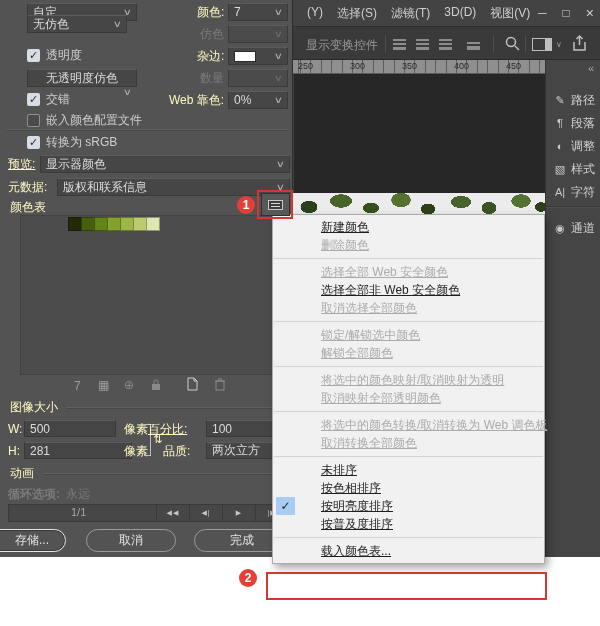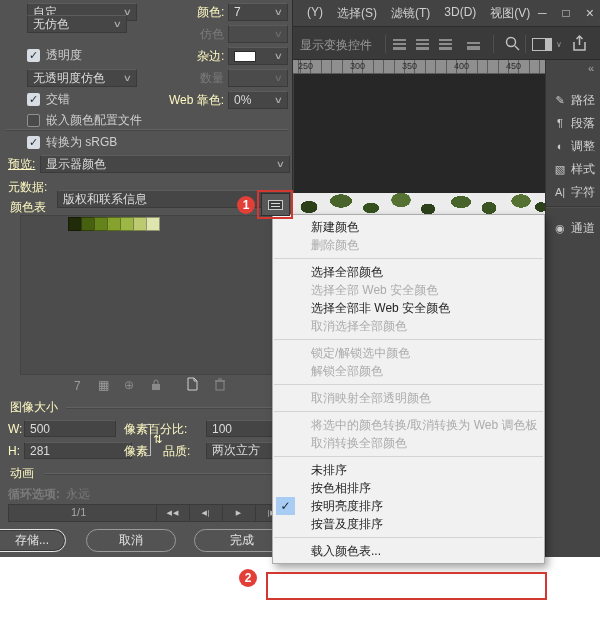--- a/index.html
+++ b/index.html
@@ -68,21 +68,21 @@
   .dock { left:545px; top:60px; width:55px; height:497px; background:#454545; border-left:1px solid #333; }
   .dock .collapse { position:absolute; right:6px; top:2px; color:#a8a8a8; font-size:11px; }
   .dock-tab { position:absolute; left:0; width:55px; height:20px; display:flex; align-items:center; }
   .dock-tab .ic { width:16px; margin-left:6px; color:#c9c9c9; font-size:11px; text-align:center; }
   .dock-tab .tl { margin-left:3px; color:#d0d0d0; font-size:12px; white-space:nowrap; }
   .dock-sep { position:absolute; left:0; width:55px; height:1px; background:#383838; box-shadow:0 1px 0 #505050; }
 
   
   .cmenu { position:absolute; left:272px; top:214px; width:273px; background:#f1f1f1; border:1px solid #ababab;
            box-shadow:3px 4px 8px rgba(0,0,0,.35); padding:3px 0; z-index:30; }
-  .menu-item { height:18px; line-height:18px; font-size:12px; color:#1f1f1f; padding-left:38px; position:relative; white-space:nowrap; }
+  .menu-item { height:18px; line-height:18px; font-size:12px; color:#1f1f1f; padding-left:48px; position:relative; white-space:nowrap;text-decoration:underline; }
   .menu-item.disabled { color:#ababab; }
   .menu-item.highlighted { background:#57a5ea; }
   .menu-sep { height:1px; background:#d4d4d4; margin:4px 1px; }
   .mcheck { position:absolute; left:3px; top:0; width:19px; height:18px; background:#a9cdf2; color:#17202b;
             text-align:center; line-height:18px; font-size:12px; }
 
   
   .badge { position:absolute; width:18px; height:18px; border-radius:50%; background:#e23f38; color:#fff;
            font-size:12px; font-weight:bold; display:flex; align-items:center; justify-content:center; z-index:50; }
   .ann-rect { position:absolute; border:2px solid #d2382f; z-index:45; }
@@ -122,21 +122,21 @@
     <div class="chkrow" style="left:27px;top:47px;">
       <span class="chk">✓</span>
       <span class="t">透明度</span>
     </div>
     <span class="lbl" style="left:197px;top:49px;">杂边:</span>
     <div class="dd" style="left:228px;top:47px;width:60px;">
       <span class="swatch-mini"></span>
         <span class="chev">∨</span>
     </div>
 
-    <div class="dd" style="left:27px;top:69px;width:110px;">
+    <div class="dd" style="left:27px;top:69px;width:110px;flex-direction:column;">
       <span>无透明度仿色</span>
         <span class="chev">∨</span>
     </div>
     <span class="lbl dis" style="left:200px;top:71px;">数量</span>
     <div class="dd dis" style="left:228px;top:69px;width:60px;">
       <span class="chev">∨</span>
     </div>
 
     <div class="chkrow" style="left:27px;top:91px;">
       <span class="chk">✓</span>
@@ -159,21 +159,21 @@
       <span class="chk">✓</span>
       <span class="t">转换为 sRGB</span>
     </div>
 
     <span class="lbl" style="left:8px;top:157px;text-decoration:underline;">预览:</span>
     <div class="dd" style="left:40px;top:155px;width:250px;">
       <span>显示器颜色</span>
         <span class="chev">∨</span>
     </div>
     <span class="lbl" style="left:8px;top:180px;">元数据:</span>
-    <div class="dd" style="left:57px;top:178px;width:233px;margin-top:12px;">
+    <div class="dd" style="left:57px;top:178px;width:233px;">
       <span>版权和联系信息</span>
         <span class="chev">∨</span>
     </div>
 
     <span class="lbl" style="left:10px;top:200px;">颜色表</span>
 
     <div class="ct-box">
       <div class="swatches">
           <div style="background: rgb(34, 43, 9);"></div>
           <div style="background: rgb(70, 96, 15);"></div>
@@ -211,21 +211,21 @@
         <span>500</span>
       </div>
     <span class="lbl" style="left:124px;top:422px;">像素</span>
     <span class="lbl" style="left:8px;top:444px;">H:</span>
     <div class="input" style="left:24px;top:442px;width:108px;">
         <span>281</span>
       </div>
     <span class="lbl" style="left:124px;top:444px;">像素</span>
     <div class="bracket" style="left:144px;top:424px;"></div>
     <span class="lbl" style="left:153px;top:432px;font-size:11px;">⇅</span>
-    <span class="lbl" style="left:148px;top:422px;">百分比:</span>
+    <span class="lbl" style="left:148px;top:422px;text-decoration:underline;">百分比:</span>
     <div class="input" style="left:206px;top:420px;width:84px;">
         <span>100</span>
       </div>
     <span class="lbl" style="left:163px;top:444px;">品质:</span>
     <div class="dd" style="left:206px;top:442px;width:84px;height:17px;">
       <span>两次立方</span>
     </div>
 
     <span class="lbl" style="left:10px;top:466px;">动画</span>
     <div class="hline" style="left:44px;top:473px;width:246px;"></div>
@@ -261,21 +261,21 @@
         <span class="mi">视图(V)</span>
       </div>
     <div class="winctl">
       <span>─</span>
       <span>□</span>
       <span style="font-size:14px;">×</span>
     </div>
   </div>
 
   <div class="abs optionsbar">
-    <span class="abs" style="left:7px;top:10px;color:#989898;font-size:12px;">显示变换控件</span>
+    <span class="abs" style="left:13px;top:10px;color:#989898;font-size:12px;">显示变换控件</span>
     <div class="vsep" style="left:92px;"></div>
     <span class="align-ic" style="left:100px;"></span>
     <span class="align-ic" style="left:123px;"></span>
     <span class="align-ic" style="left:146px;"></span>
     <span class="align-ic" style="left:174px;background:linear-gradient(180deg,transparent 0 3px,#8c8c8c 3px 5px,transparent 5px 7px,#8c8c8c 7px 9px);"></span>
     <div class="vsep" style="left:200px;"></div>
     <svg class="abs icon-svg" style="left:212px;top:9px;" width="15" height="15">
       <circle cx="6" cy="6" r="4.5" fill="none" stroke="#c0c0c0" stroke-width="1.5"></circle>
         <line x1="10" y1="10" x2="14" y2="14" stroke="#c0c0c0" stroke-width="1.5"></line>
     </svg>
@@ -327,28 +327,28 @@
       <div class="dock-tab" style="top: 158px;">
         <span class="ic">◉</span>
         <span class="tl">通道</span>
       </div>
     </div>
 
   <div class="cmenu">
       <div class="menu-item"><span>新建颜色</span></div>
       <div class="menu-item disabled"><span>删除颜色</span></div>
       <div class="menu-sep"></div>
-      <div class="menu-item"><span>选择全部颜色</span></div>
       <div class="menu-item disabled"><span>选择全部 Web 安全颜色</span></div>
       <div class="menu-item"><span>选择全部非 Web 安全颜色</span></div>
       <div class="menu-item disabled"><span>取消选择全部颜色</span></div>
       <div class="menu-sep"></div>
       <div class="menu-item disabled"><span>锁定/解锁选中颜色</span></div>
       <div class="menu-item disabled"><span>解锁全部颜色</span></div>
       <div class="menu-sep"></div>
+      <div class="menu-item disabled"><span>将选中的颜色映射/取消映射为透明</span></div>
       <div class="menu-item disabled"><span>取消映射全部透明颜色</span></div>
       <div class="menu-sep"></div>
       <div class="menu-item disabled"><span>将选中的颜色转换/取消转换为 Web 调色板</span></div>
       <div class="menu-item disabled"><span>取消转换全部颜色</span></div>
       <div class="menu-sep"></div>
       <div class="menu-item"><span>未排序</span></div>
       <div class="menu-item"><span>按色相排序</span></div>
       <div class="menu-item"><span class="mcheck">✓</span><span>按明亮度排序</span></div>
       <div class="menu-item"><span>按普及度排序</span></div>
       <div class="menu-sep"></div>

